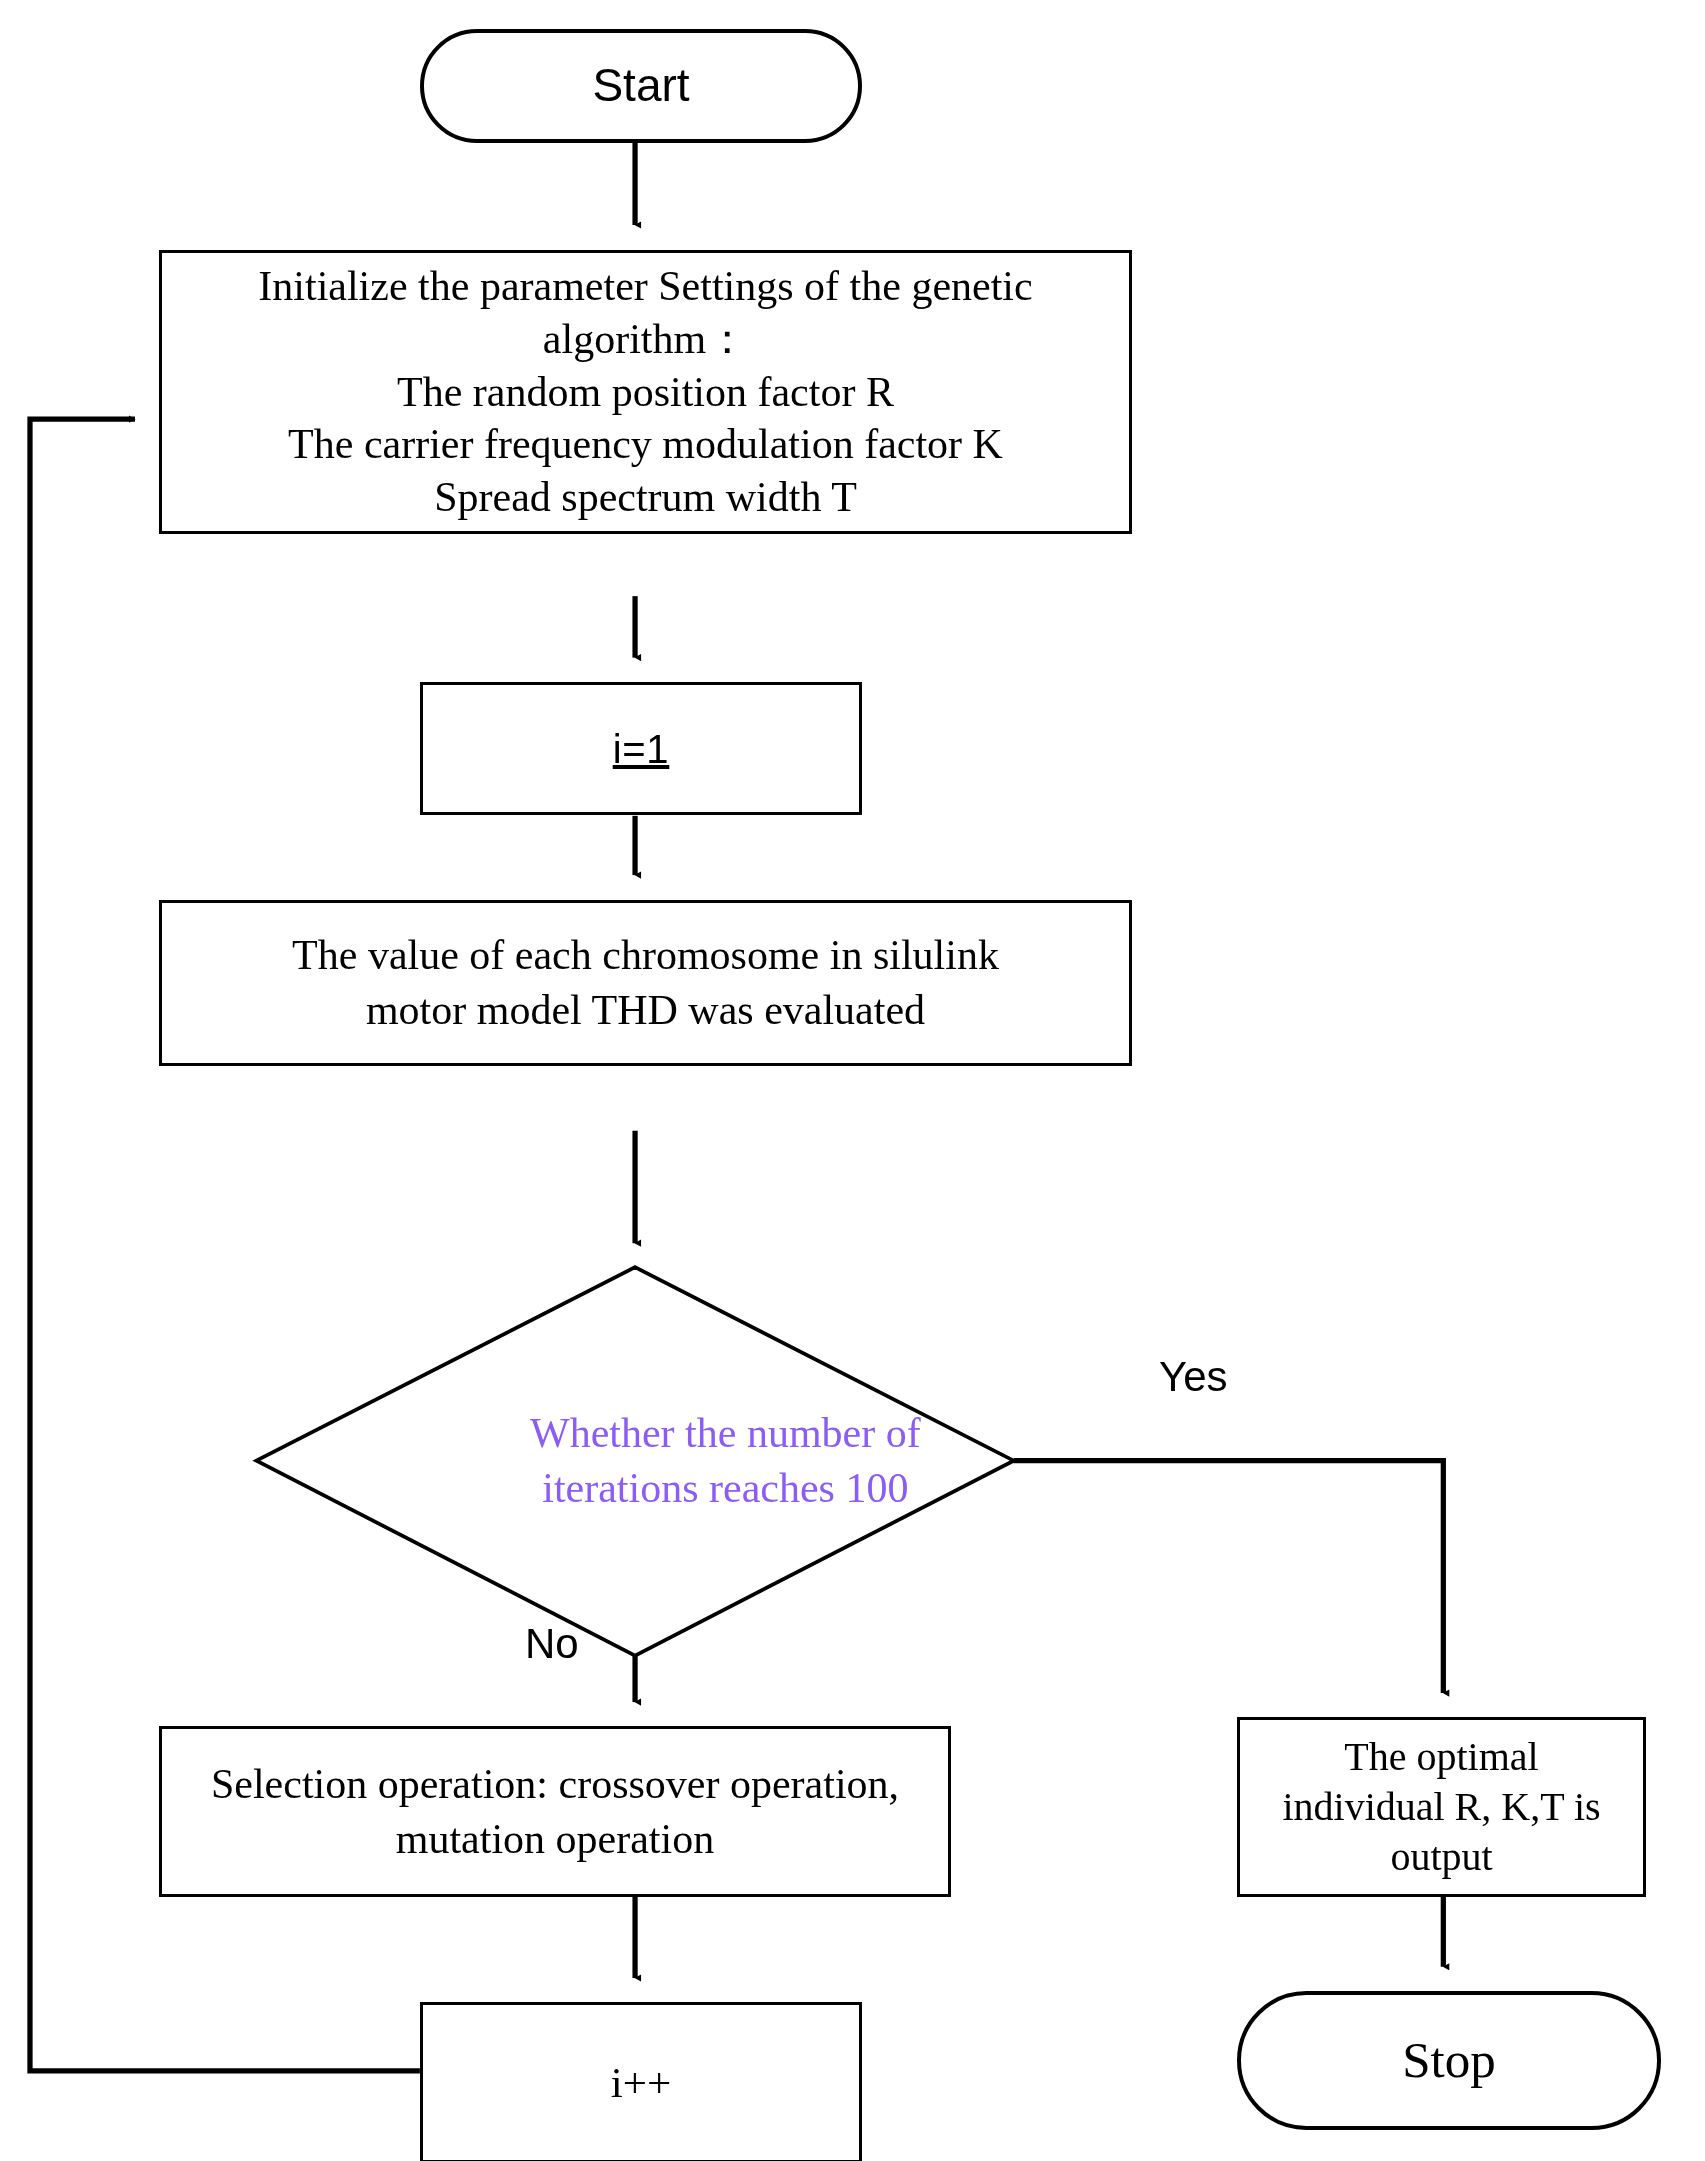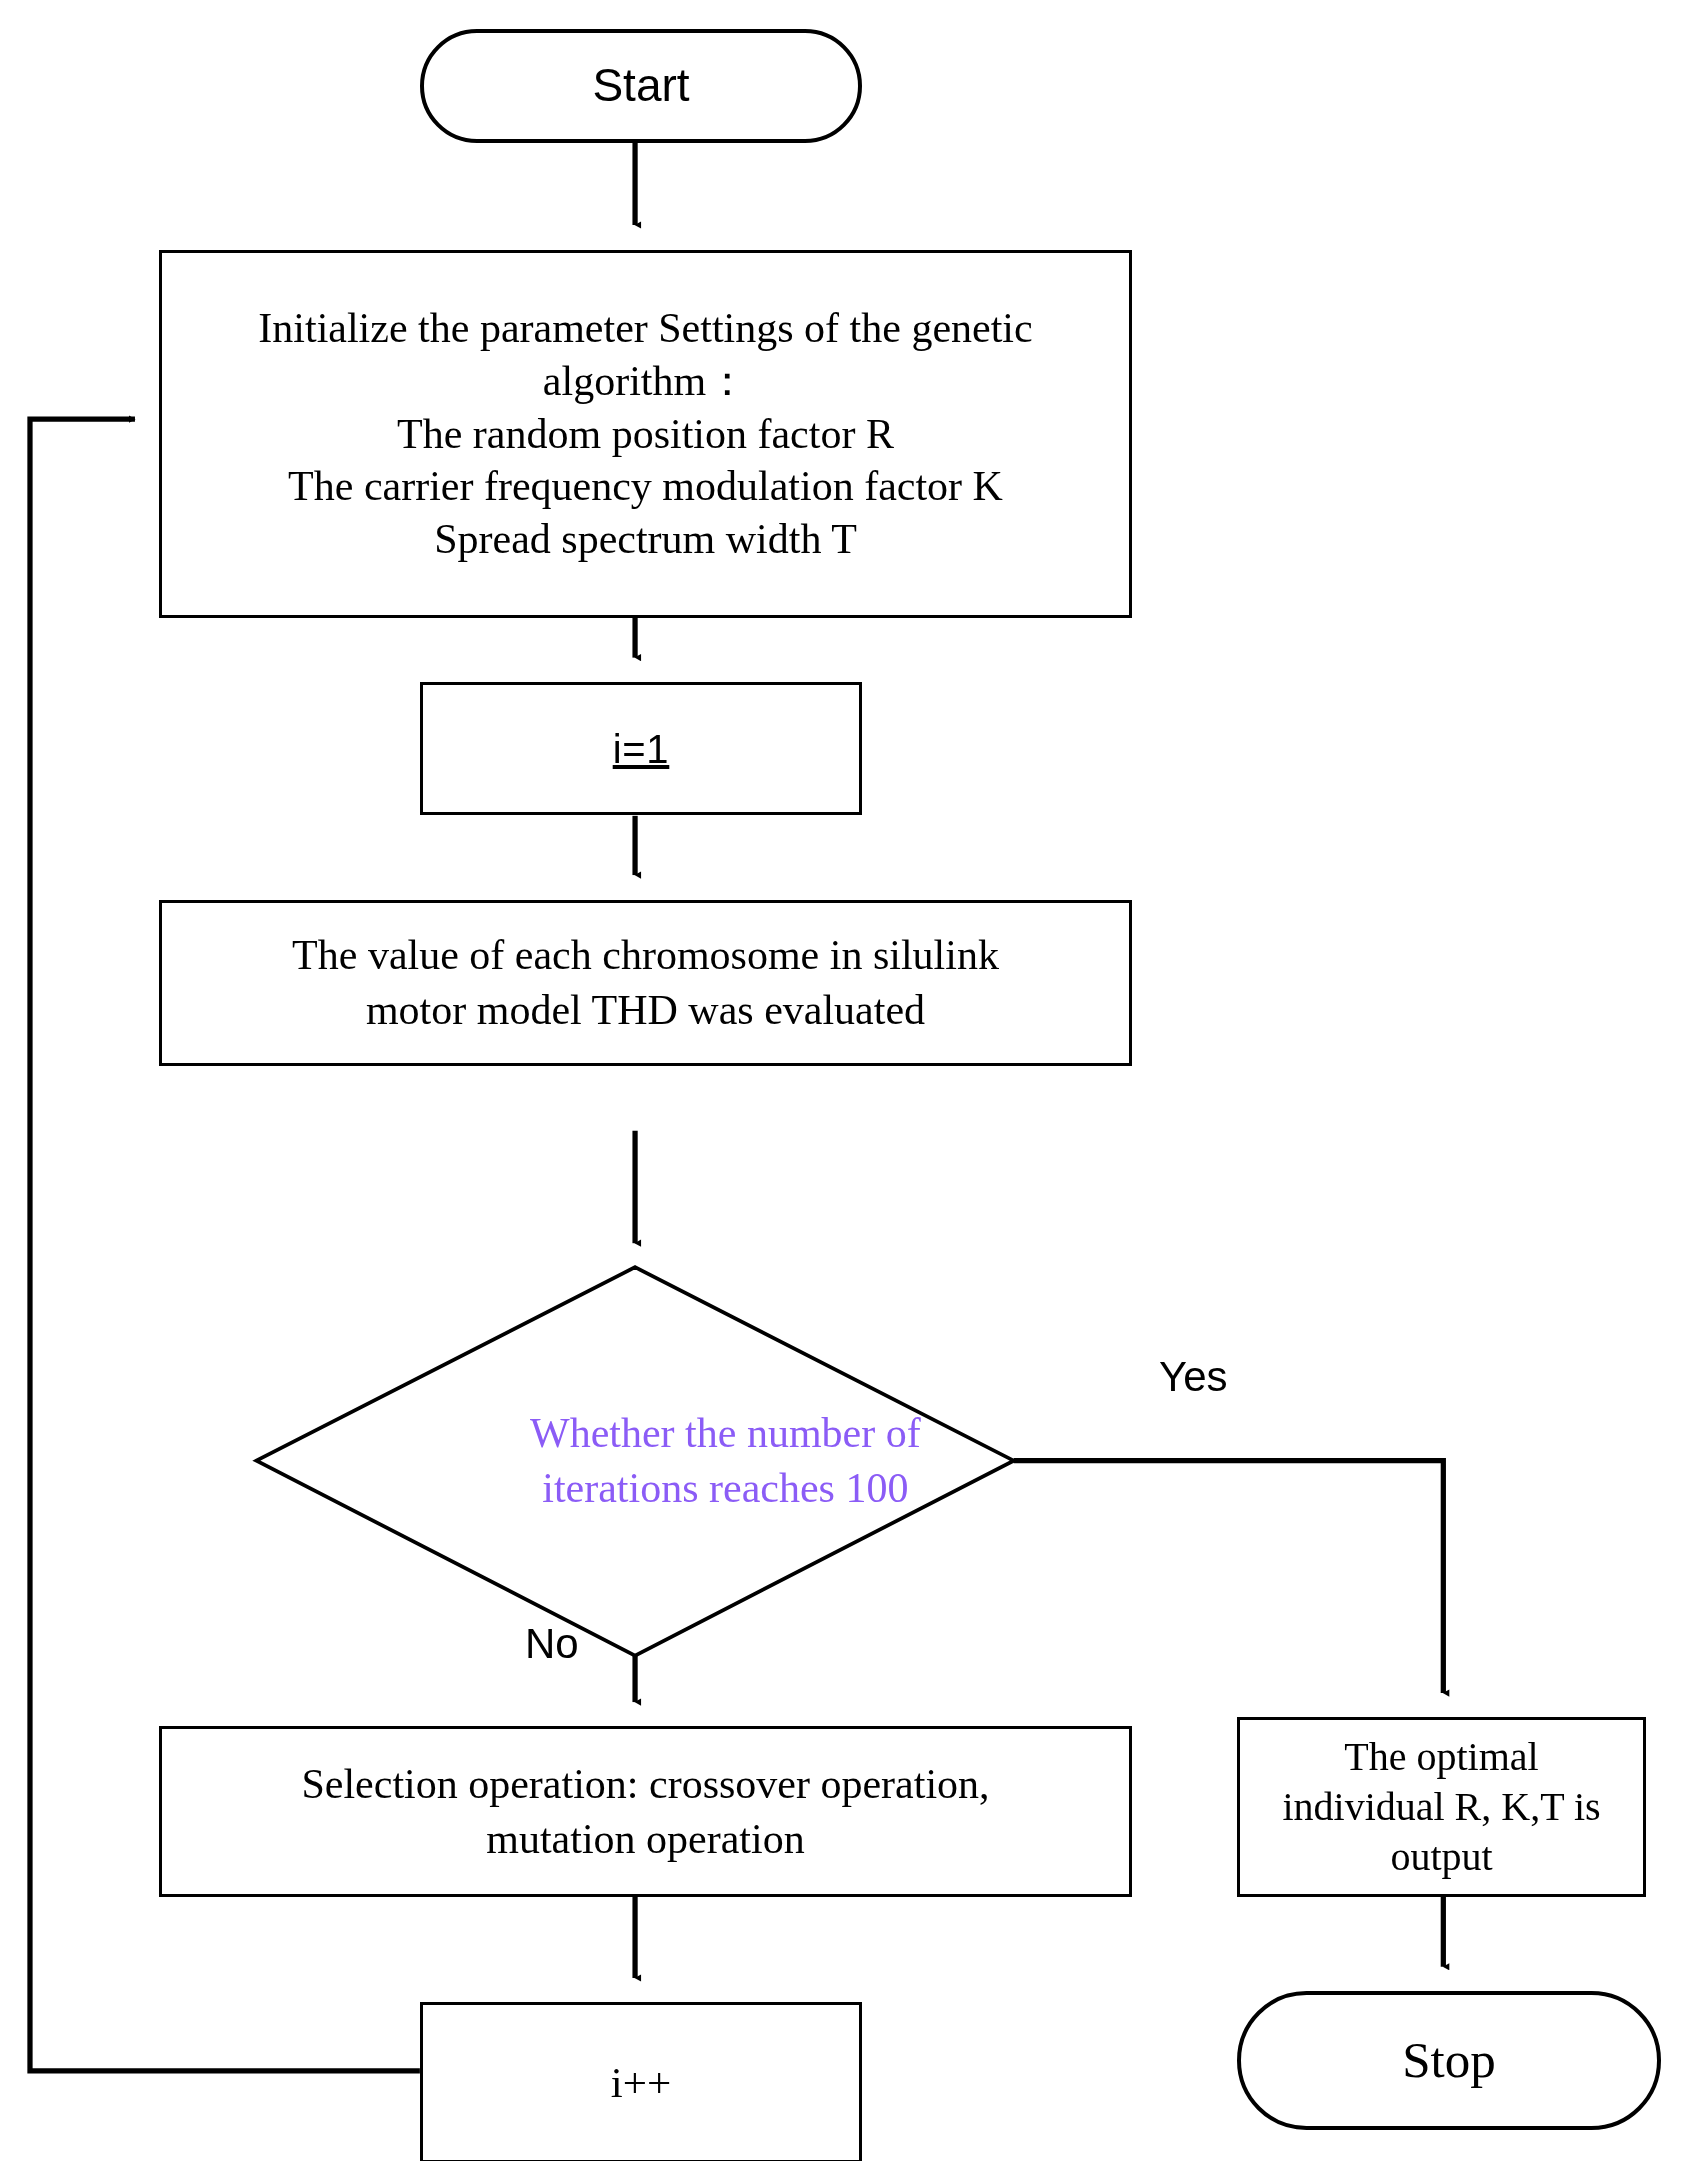--- a/index.html
+++ b/index.html
@@ -42,24 +42,24 @@
   .terminal {
     border-radius: 749px;
     border-width: 4.5px;
     text-align: center;
   }
   
   .serif  { font-family: "Liberation Serif", "DejaVu Serif", serif; }
   .sans   { font-family: "Liberation Sans", "DejaVu Sans", sans-serif; }
 
   #n-start   { left: 420px;  top: 28.5px;   width: 442px;  height: 114px; }
-  #n-init    { left: 159px;  top: 250px;  width: 973px; height: 368px; }
+  #n-init    { left: 159px;  top: 250px;  width: 973px; height: 284px; }
   #n-i1      { left: 420px;  top: 682px;  width: 442px;  height: 133px; }
   #n-eval    { left: 159px;  top: 900px; width: 973px; height: 166px; }
-  #n-select  { left: 159px;  top: 1726px; width: 973px; height: 171px; }
+  #n-select  { left: 159px;  top: 1726px; width: 792px; height: 171px; }
   #n-inc     { left: 420px;  top: 2002px; width: 442px;  height: 161px; }
   #n-output  { left: 1237px; top: 1717px; width: 409px;  height: 180px; }
   #n-stop    { left: 1237px; top: 1991px; width: 424px;  height: 139px; }
 
   #n-start  .txt { font-size: 46px; line-height: 1.1; }
   #n-stop   .txt { font-size: 51px; line-height: 1.1; }
   #n-init   .txt { font-size: 42px; line-height: 1.26; }
   #n-i1     .txt { font-size: 40px; line-height: 1.1; letter-spacing: 0.7px; text-decoration: underline; }
   #n-eval   .txt { font-size: 42px; line-height: 1.3; }
   #n-select .txt { font-size: 42px; line-height: 1.3; }

